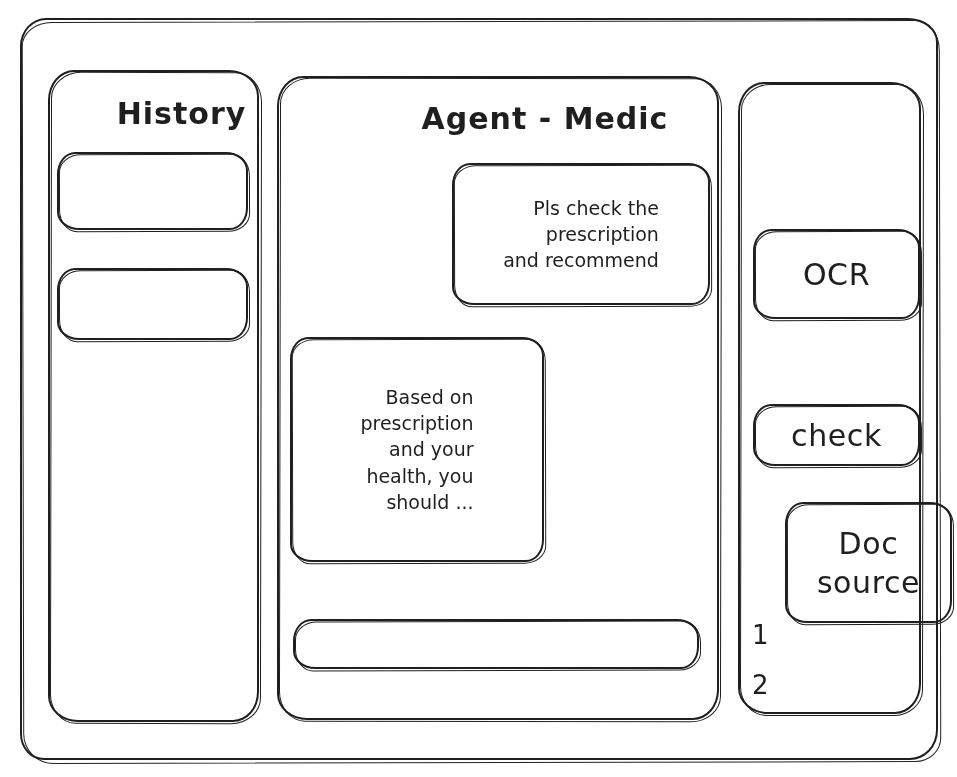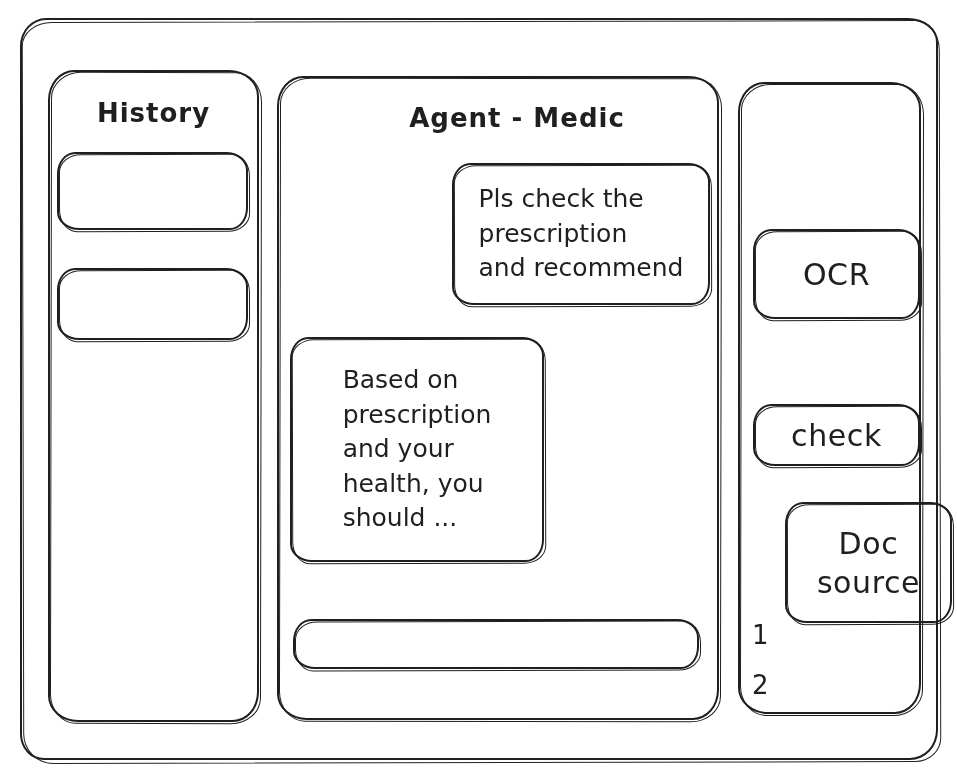--- a/index.html
+++ b/index.html
@@ -78,44 +78,45 @@
     text-align: center;
     line-height: 1.28;
     letter-spacing: 0.4px;
     white-space: pre-line;
     font-family: "DejaVu Sans", sans-serif;
     color: #1f1f1f;
     pointer-events: none;
   }
 
   .panel-title {
-    font-size: 26px;
+    font-size: 30px;
     font-weight: 700;
     letter-spacing: 1px;
+    margin-left: 28px;
   }
 
   .title-history { left: 48px;  top: 92px;  width: 211px; height: 44px; }
   .title-main    { left: 277px; top: 96px;  width: 442px; height: 46px; padding-left: 19px; }
 
   
   .hist-1 { left: 57px; top: 152px; width: 191px; height: 78px; }
   .hist-2 { left: 57px; top: 268px; width: 191px; height: 72px; }
 
   
   .bubble-user  { left: 452px; top: 163px; width: 258px; height: 142px; }
   .bubble-agent { left: 290px; top: 337px; width: 254px; height: 225px; }
 
   .bubble-text {
     position: absolute;
     left: 0; top: 0; right: 0; bottom: 0;
     display: flex;
     align-items: center;
     justify-content: center;
-    text-align: left;
-    font-size: 25px;
+    text-align: right;
+    font-size: 19px;
     line-height: 1.38;
     white-space: pre-line;
     padding: 6px 10px;
     box-sizing: border-box;
     color: #1f1f1f;
   }
 
   .composer { left: 293px; top: 619px; width: 406px; height: 50px; }
 
   

